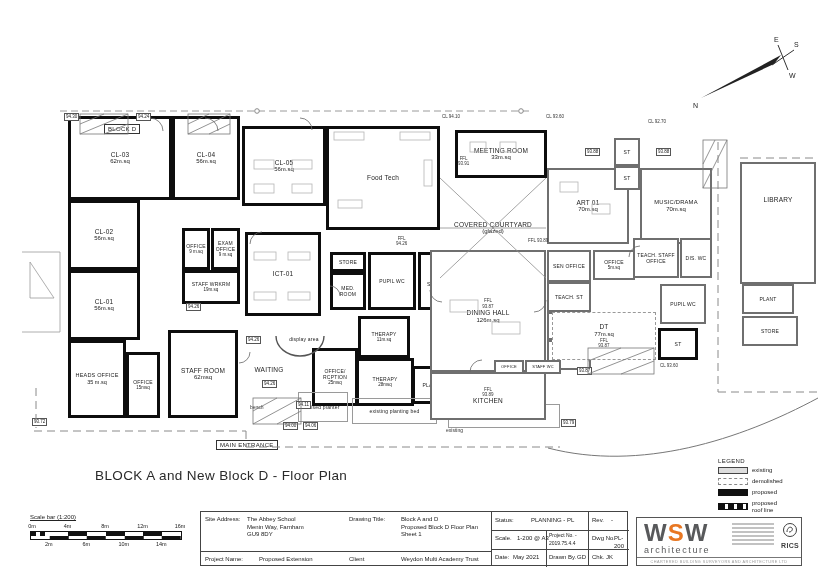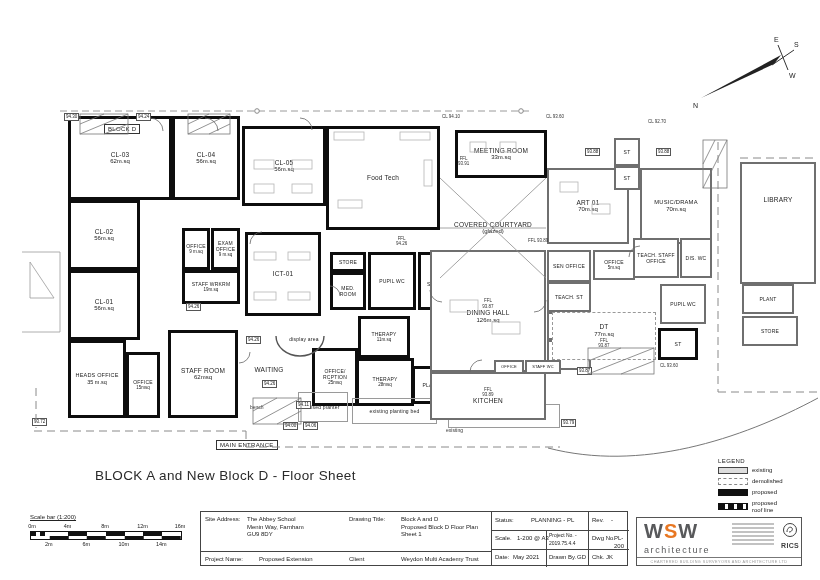--- a/index.html
+++ b/index.html
@@ -54,21 +54,21 @@
   .tb{position:absolute;line-height:1.25;}
   .tb-line-h{position:absolute;left:0;top:39px;width:290px;border-top:1px solid #444;}
   .tb-v1{position:absolute;left:290px;top:0;height:100%;border-left:1px solid #444;}
   .tb-v2{position:absolute;left:387px;top:0;height:100%;border-left:1px solid #444;}
   .tb-v3{position:absolute;left:345px;top:18px;height:37px;border-left:1px solid #444;}
   .tb-h1{position:absolute;left:290px;top:18px;width:138px;border-top:1px solid #444;}
   .tb-h2{position:absolute;left:290px;top:37px;width:138px;border-top:1px solid #444;}
   
   .logoblock{position:absolute;left:636px;top:517px;width:166px;height:49px;border:1.2px solid #555;
              box-sizing:border-box;background:#fff;}
-  .wsw{position:absolute;left:7px;top:3px;font-size:20px;font-weight:bold;color:#58595b;
+  .wsw{position:absolute;left:7px;top:3px;font-size:24px;font-weight:bold;color:#58595b;
        letter-spacing:1px;line-height:1;}
   .wsw .s{color:#e87722;}
   .wsw-sub{position:absolute;left:7px;top:27px;font-size:9px;color:#58595b;letter-spacing:1.6px;}
   .addr{position:absolute;left:95px;top:5px;}
   .addr div{width:42px;height:1.6px;background:#c2c2c2;margin-bottom:2.4px;}
   .rics{position:absolute;left:142px;top:4px;width:22px;text-align:center;}
   .rics-name{font-size:7px;font-weight:bold;color:#3f3f3f;letter-spacing:.3px;}
   .tagline{position:absolute;left:0;bottom:0;width:100%;border-top:1px solid #777;
            font-size:3.8px;color:#9a9a9a;text-align:center;letter-spacing:.45px;padding:1.5px 0;}
   svg{position:absolute;left:0;top:0;pointer-events:none;}
@@ -355,21 +355,21 @@
 
   <svg width="130" height="90" viewBox="0 0 130 90" style="left:675px;top:28px">
     <polygon points="26,70 106,27 99,36" fill="#222"></polygon>
     <path d="M97,37 L119,22 M103,17 L113,42" stroke="#333" stroke-width="1" fill="none"></path>
     <text x="99" y="14" font-size="7" fill="#222">E</text>
     <text x="119" y="19" font-size="7" fill="#222">S</text>
     <text x="114" y="50" font-size="7" fill="#222">W</text>
     <text x="18" y="80" font-size="7" fill="#222">N</text>
   </svg>
 
-  <div class="plan-title">BLOCK A and New Block D - Floor Sheet</div>
+  <div class="plan-title">BLOCK A and New Block D - Floor Plan</div>
 
   <div class="scalebar">
     <div class="sb-title">Scale bar (1:200)</div>
     <div class="sb-top" style="position:relative;height:7px">
       <span class="sb-lab" style="left:2px">0m</span>
       <span class="sb-lab" style="left:37.5px">4m</span>
       <span class="sb-lab" style="left:75px">8m</span>
       <span class="sb-lab" style="left:112.5px">12m</span>
       <span class="sb-lab" style="left:150px">16m</span>
     </div>

